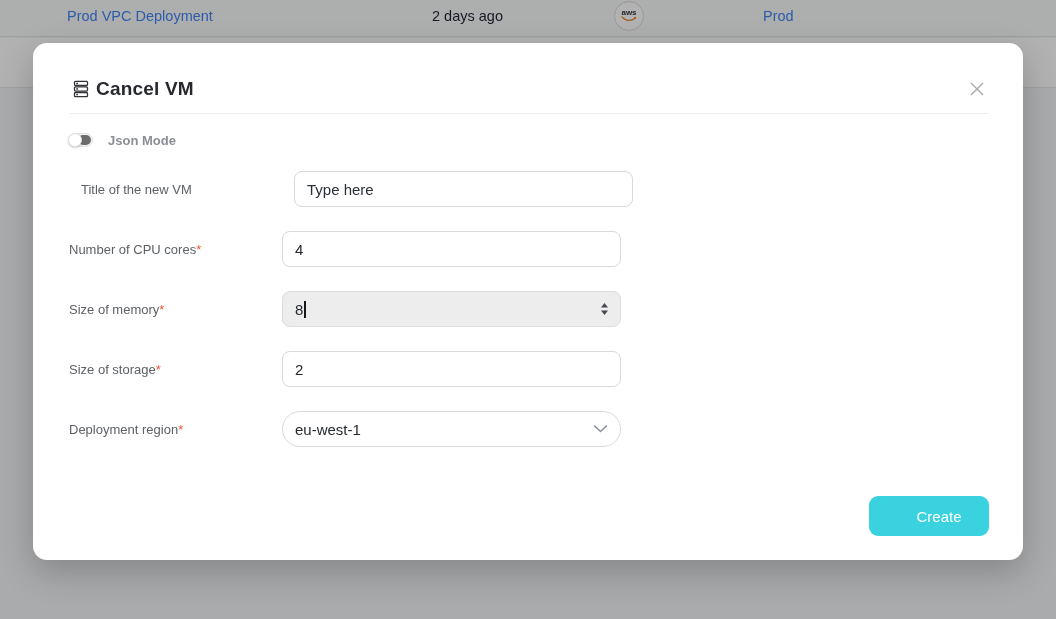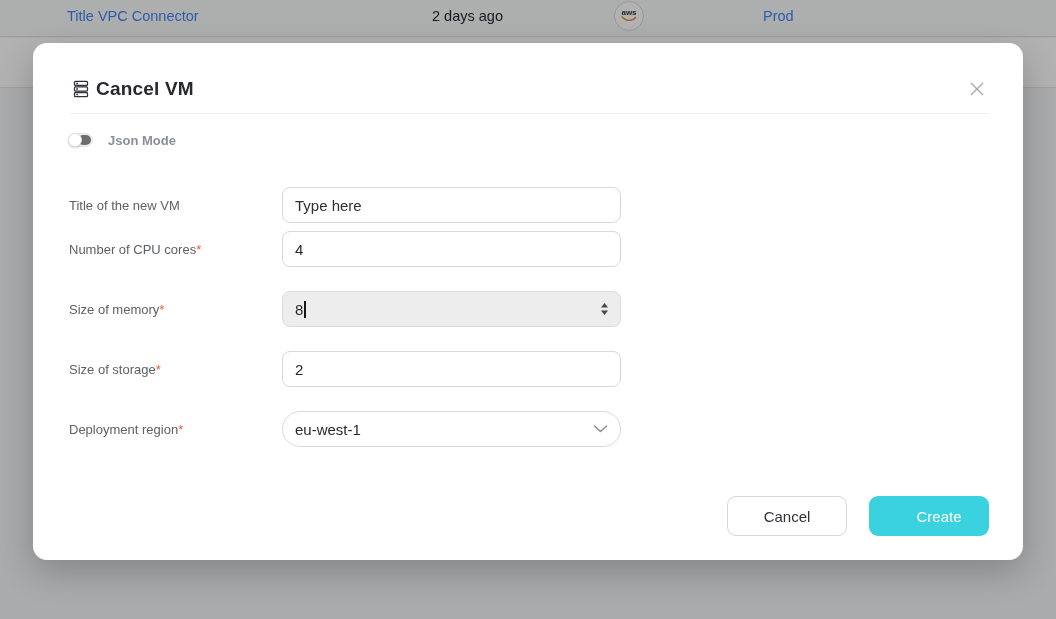--- a/index.html
+++ b/index.html
@@ -39,21 +39,21 @@
   .toggle { position:relative; width:25px; height:14px; border-radius:7px; background:#f2f2f2;
     border:1px solid #e3e3e3; cursor:pointer; }
   .toggle-thumb-dark { position:absolute; right:1px; top:1px; width:13px; height:10px;
     border-radius:5px; background:#6d6d6d; }
   .toggle-knob { position:absolute; left:-1px; top:-1px; width:14px; height:14px; border-radius:50%;
     background:#ffffff; border:1px solid #e0e0e0; box-shadow:0 1px 2px rgba(0,0,0,0.18); }
   .jsonmode-label { margin-left:15px; font-size:13px; color:#8a8f96; }
 
   
   .form-row { position:absolute; left:0; width:100%; height:36px; }
-  .row-0 { top:144px; } .row-1 { top:188px; } .row-2 { top:248px; }
+  .row-0 { top:128px;margin-left:12px; } .row-1 { top:188px; } .row-2 { top:248px; }
   .row-3 { top:308px; } .row-4 { top:368px; }
   .f-label { position:absolute; left:36px; top:50%; transform:translateY(-50%);
     font-size:13px; color:#5d6166; white-space:nowrap; }
   .req { color:#f0583a; }
   .f-input, .field-box { position:absolute; left:249px; top:0; width:339px; height:36px;
     border:1px solid #d9d9d9; border-radius:8px; background:#fff;
     font-size:15px; color:#24292e; padding:16px 12px; outline:none; }
   .f-input::placeholder { color:#2b3036; opacity:1; }
   .field-box { display:flex; align-items:center; }
   .field-box.focused { background:#ededee; border-color:#dcdcdc; }
@@ -67,21 +67,21 @@
     font-size:15px; display:flex; align-items:center; justify-content:center; cursor:pointer;
     font-family:"Liberation Sans", sans-serif; }
   .btn-cancel { left:694px; background:#ffffff; border:1px solid #d6d6d6; color:#2f3338; }
   .btn-create { left:836px; background:#3bd2e0; border:none; color:#ffffff; font-weight:500; }
 </style>
 </head>
 <body>
 
 <div class="bg">
   <div class="bg-row">
-    <span class="bg-link" style="left: 67px; color: rgb(66, 133, 244);">Title VPC Connector</span>
+    <span class="bg-link" style="left: 67px; color: rgb(66, 133, 244);">Prod VPC Deployment</span>
     <span class="bg-text" style="left:432px">2 days ago</span>
     <div class="aws-badge">
       <span class="aws-word">aws</span>
       <svg width="16" height="7" viewBox="0 0 18 8">
         <path d="M1 1 C5 6.2, 13 6.2, 16.5 1.6" stroke="#e8862d" stroke-width="1.5" fill="none" stroke-linecap="round"></path>
         <path d="M17.2 0.8 L16.2 3.4 L14.6 1.8 Z" fill="#e8862d"></path>
       </svg>
     </div>
     <span class="bg-link" style="left: 763px; color: rgb(66, 133, 244);">Prod</span>
   </div>
@@ -149,15 +149,14 @@
   <div class="form-row row-4">
     <span class="f-label"><span>Deployment region</span><span class="req" style="color: rgb(240, 88, 58);">*</span></span>
     <div class="field-box select">
       <span>eu-west-1</span>
       <svg class="chevron" width="15" height="9" viewBox="0 0 15 9">
         <polyline points="1.5,1.5 7.5,7 13.5,1.5" fill="none" stroke="#8a9099" stroke-width="1.6" stroke-linecap="round" stroke-linejoin="round"></polyline>
       </svg>
     </div>
   </div>
 
-  <button class="btn btn-cancel">Cancel</button>
   <button class="btn btn-create" style="background: rgb(59, 210, 224); padding-left: 20px;">Create</button>
 </div>
 
 </body></html>

